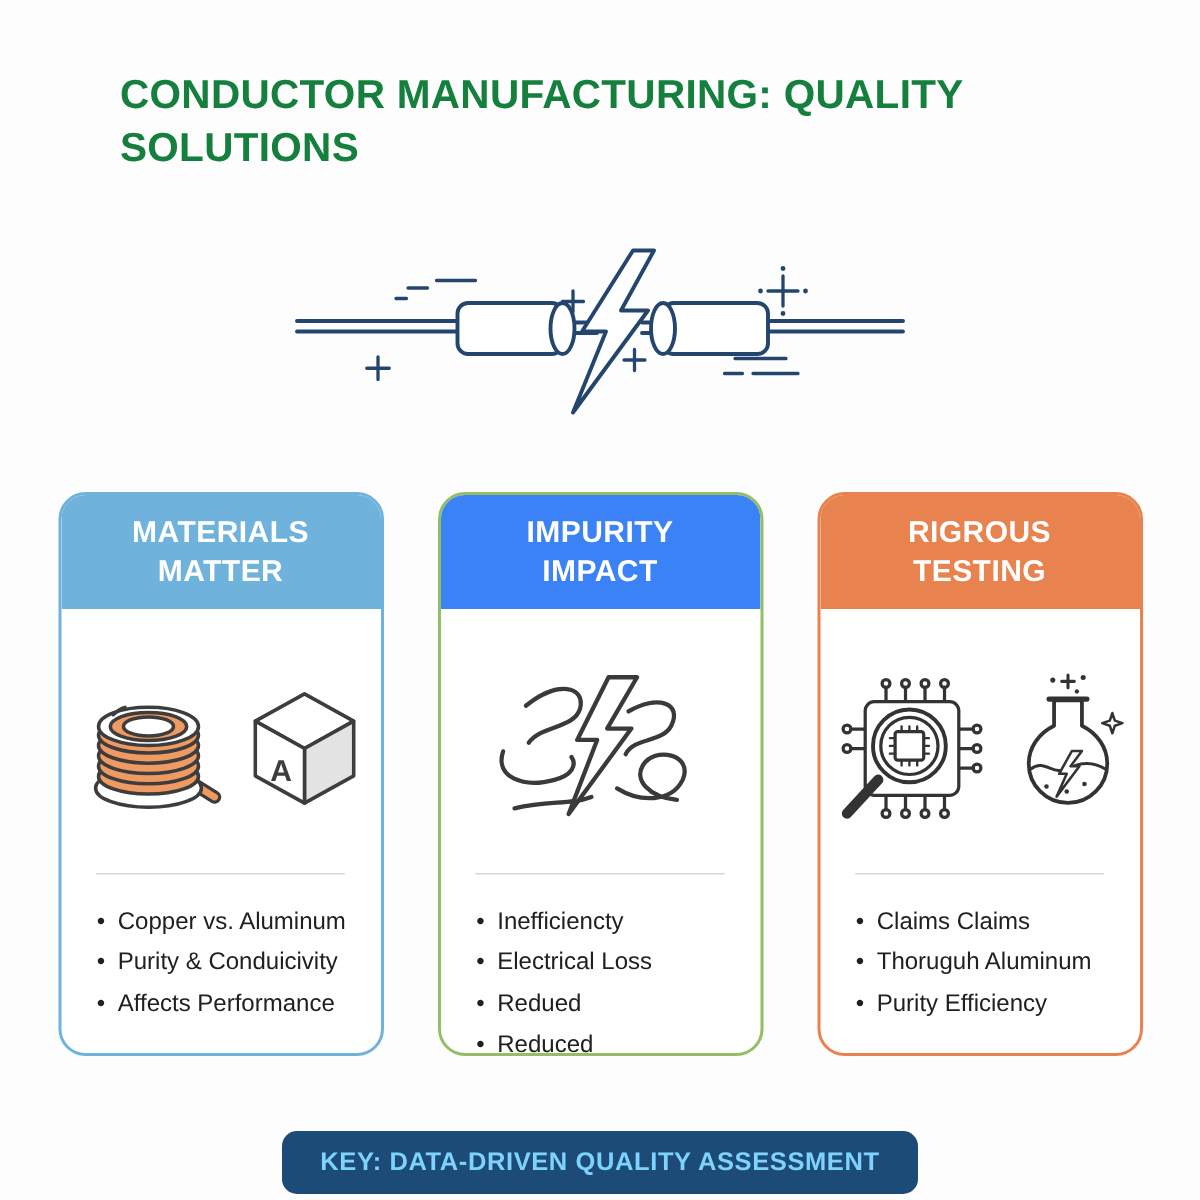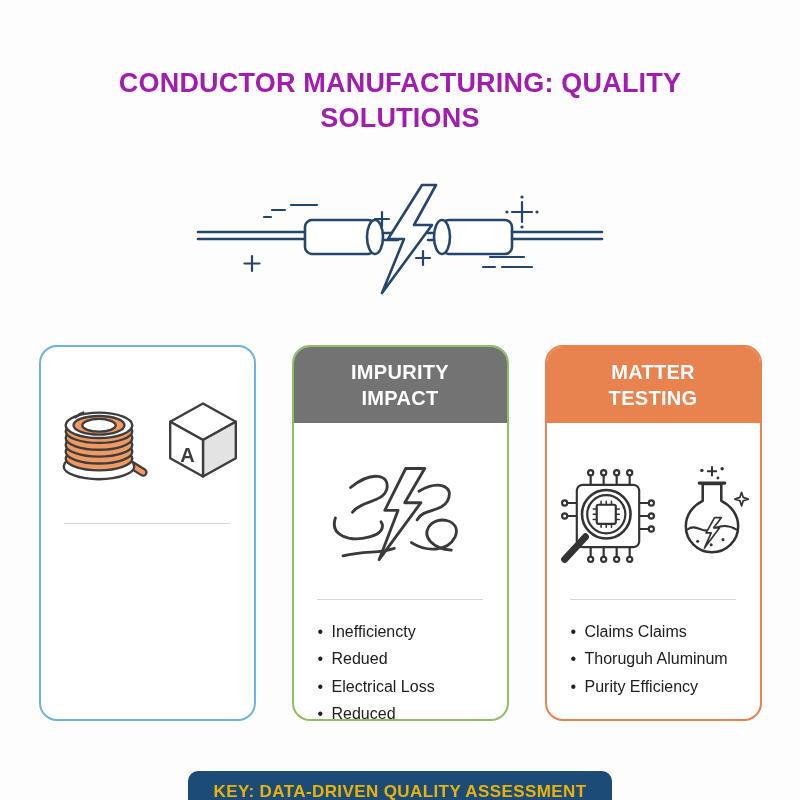--- a/index.html
+++ b/index.html
@@ -6,24 +6,24 @@
   body{
     width:800px;height:800px;overflow:hidden;
     background:#fdfdfd;
     font-family:"Liberation Sans", sans-serif;
     position:relative;
   }
   .page{width:800px;height:800px;display:flex;flex-direction:column;align-items:center;}
 
   
   .title{
-    margin-top:66px;
+    margin-top:46px;
     max-width:640px;
-    text-align:center;
-    color:#a21caf;
+    text-align:left;
+    color:#15803d;
     font-size:27px;
     font-weight:bold;
     line-height:1.28;
     letter-spacing:0.2px;
   }
 
   
   .hero{margin-top:26px;height:125px;display:flex;align-items:center;justify-content:center;}
 
   
@@ -51,21 +51,21 @@
     display:flex;align-items:center;justify-content:center;
     text-align:center;
     color:#ffffff;
     font-weight:bold;
     font-size:20px;
     line-height:1.3;
     padding:6px 18px;
     letter-spacing:0.3px;
   }
   .card-blue  .card-header{background:#6fb3dd;}
-  .card-green .card-header{background:#737373;}
+  .card-green .card-header{background:#3b82f6;}
   .card-orange .card-header{background:#e8824e;}
 
   .card-body{flex:1;display:flex;flex-direction:column;align-items:center;padding:0 0 14px 0;}
   .icon-area{
     height:150px;
     margin-top:18px;
     display:flex;align-items:center;justify-content:center;gap:14px;
     width:100%;
   }
   .divider{
@@ -90,21 +90,21 @@
   ul.bullets li::before{
     content:"•";
     position:absolute;left:0;top:0;
     color:#202020;
   }
 
   
   .footer-pill{
     margin-top:50px;
     background:#1d4b78;
-    color:#eab308;
+    color:#7dd3fc;
     font-weight:bold;
     font-size:17px;
     letter-spacing:0.4px;
     padding:11px 26px;
     border-radius:10px;
     text-align:center;
   }
 
   svg{display:block;}
 </style>
@@ -144,20 +144,21 @@
       <circle cx="332" cy="18" r="1.6" fill="#24466e" stroke="none"></circle>
       <circle cx="332" cy="48" r="1.6" fill="#24466e" stroke="none"></circle>
       <circle cx="317" cy="33" r="1.6" fill="#24466e" stroke="none"></circle>
       <circle cx="347" cy="33" r="1.6" fill="#24466e" stroke="none"></circle>
     </svg>
   </div>
 
   <section class="cards">
 
     <article class="card card-blue">
+      <header class="card-header">MATERIALS MATTER</header>
       <div class="card-body">
         <div class="icon-area">
 
           <svg width="98" height="100" viewBox="0 0 100 100">
             <g stroke="#3d3d3d" stroke-width="2.4" stroke-linecap="round">
               <line x1="74" y1="70" x2="95" y2="83" stroke-width="9"></line>
               <line x1="74" y1="70" x2="95" y2="83" stroke="#f09a63" stroke-width="4.6"></line>
               <ellipse cx="50" cy="77" rx="36" ry="13" fill="#ffffff"></ellipse>
               <ellipse cx="50" cy="69" rx="34" ry="12" fill="#f09a63"></ellipse>
               <ellipse cx="50" cy="62" rx="34" ry="12" fill="#f09a63"></ellipse>
@@ -174,49 +175,54 @@
           <svg width="82" height="92" viewBox="0 0 90 96">
             <g stroke="#3d3d3d" stroke-width="2.6" stroke-linejoin="round">
               <polygon points="45,8 81,28 45,48 9,28" fill="#ffffff"></polygon>
               <polygon points="81,28 45,48 45,88 81,68" fill="#e3e3e3"></polygon>
               <polygon points="9,28 45,48 45,88 9,68" fill="#ffffff"></polygon>
             </g>
             <text x="20" y="72" font-size="22" font-weight="bold" fill="#3d3d3d" font-family="Liberation Sans, sans-serif">A</text>
           </svg>
         </div>
         <hr class="divider">
+        <ul class="bullets">
+          <li>Copper vs. Aluminum</li>
+          <li>Purity &amp; Conduicivity</li>
+          <li>Affects Performance</li>
+        </ul>
       </div>
     </article>
 
     <article class="card card-green">
       <header class="card-header">IMPURITY IMPACT</header>
       <div class="card-body">
         <div class="icon-area">
 
           <svg width="152" height="114" viewBox="0 0 160 120" fill="none" stroke="#3a3a3a" stroke-width="3" stroke-linecap="round" stroke-linejoin="round">
             <path d="M28,30 C50,12 70,16 66,32 C62,46 38,44 30,56"></path>
             <path d="M12,62 C6,80 26,88 48,82 C60,79 64,72 60,66"></path>
             <path d="M20,102 C45,96 58,100 74,94"></path>
             <path d="M100,34 C120,22 138,28 130,44 C124,56 104,52 98,64"></path>
             <path d="M92,88 C108,98 130,98 138,82 C146,64 118,58 110,72 C104,82 114,94 134,96"></path>
             <path d="M86,10 L64,54 L78,54 L58,106 L102,46 L85,46 L106,10 Z" fill="#ffffff"></path>
           </svg>
         </div>
         <hr class="divider">
         <ul class="bullets">
           <li>Inefficiencty</li>
+          <li>Electrical Loss</li>
           <li>Redued</li>
-          <li>Electrical Loss</li>
           <li>Reduced Transmission</li>
         </ul>
       </div>
     </article>
 
     <article class="card card-orange">
-      <header class="card-header">MATTER TESTING</header>
+      <header class="card-header">RIGROUS TESTING</header>
       <div class="card-body">
         <div class="icon-area">
 
           <svg width="104" height="104" viewBox="0 0 120 120" fill="none" stroke="#333333" stroke-width="2.5" stroke-linecap="round">
             <g>
               <path d="M40,24 V13 M55,24 V13 M70,24 V13 M85,24 V13"></path>
               <circle cx="40" cy="10" r="3"></circle>
                 <circle cx="55" cy="10" r="3"></circle>
               <circle cx="70" cy="10" r="3"></circle>
                 <circle cx="85" cy="10" r="3"></circle>

